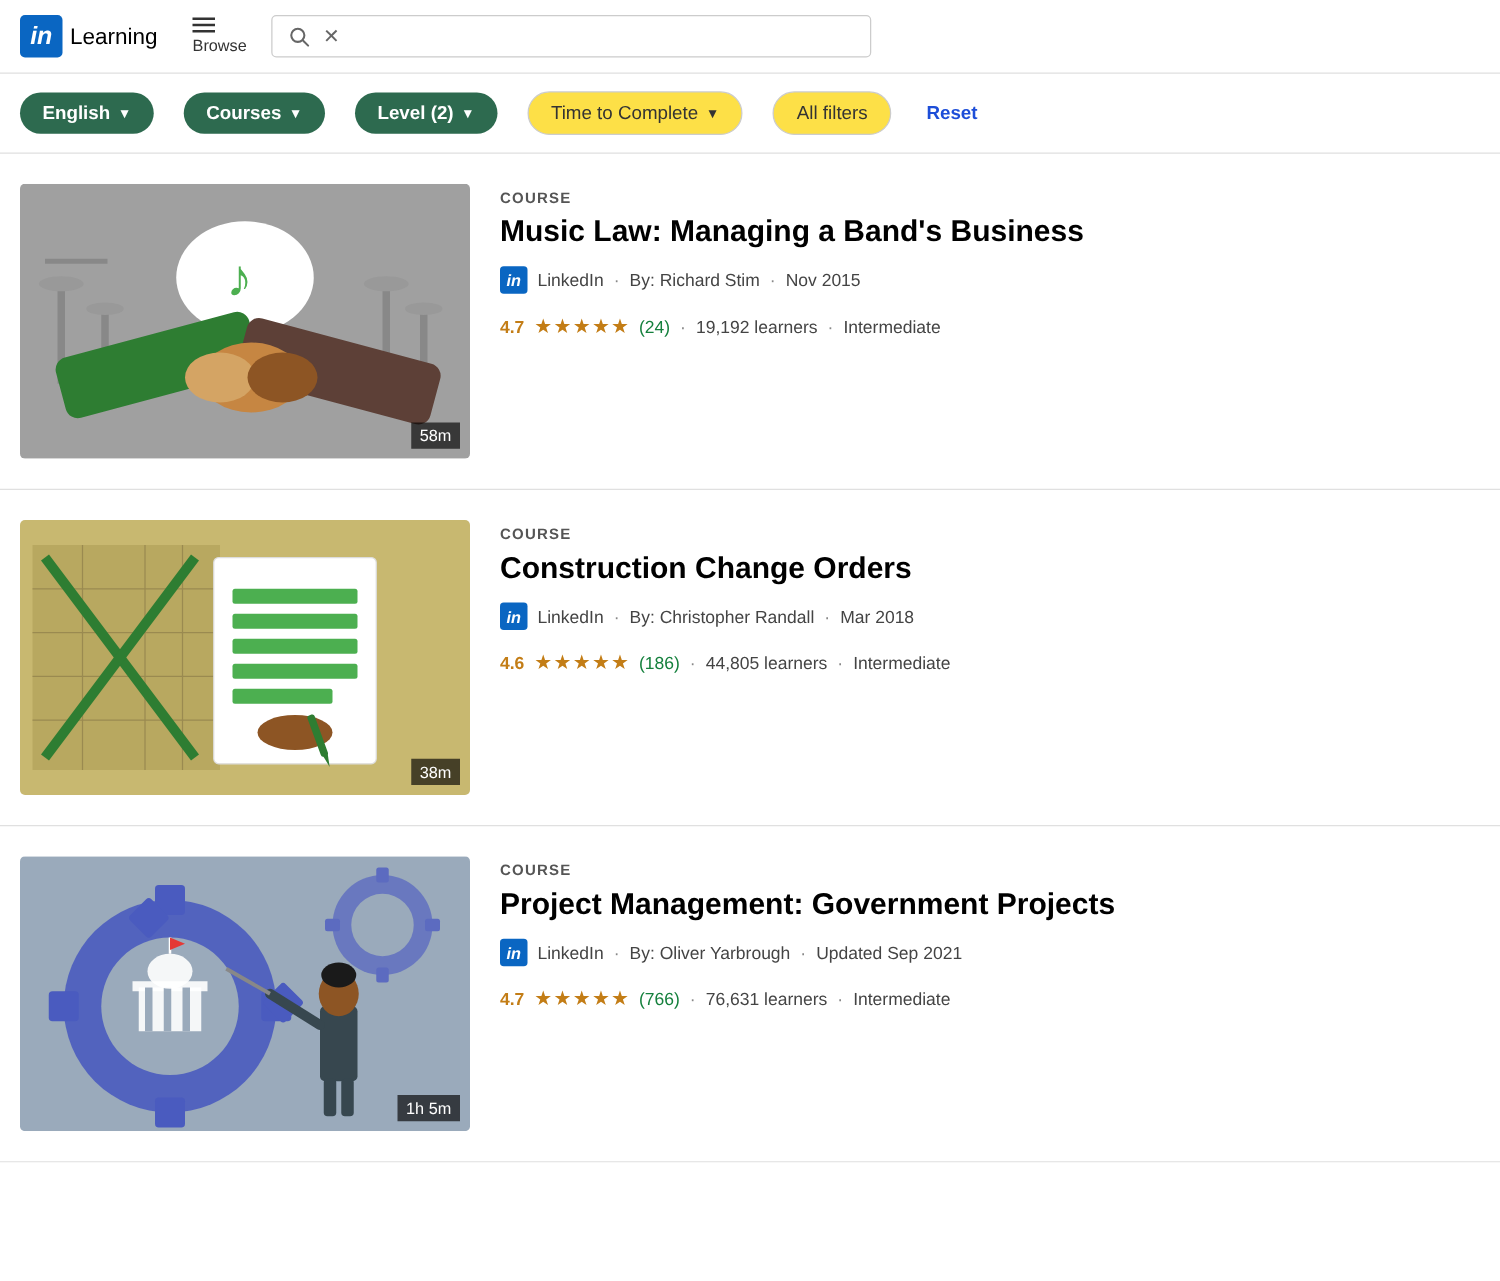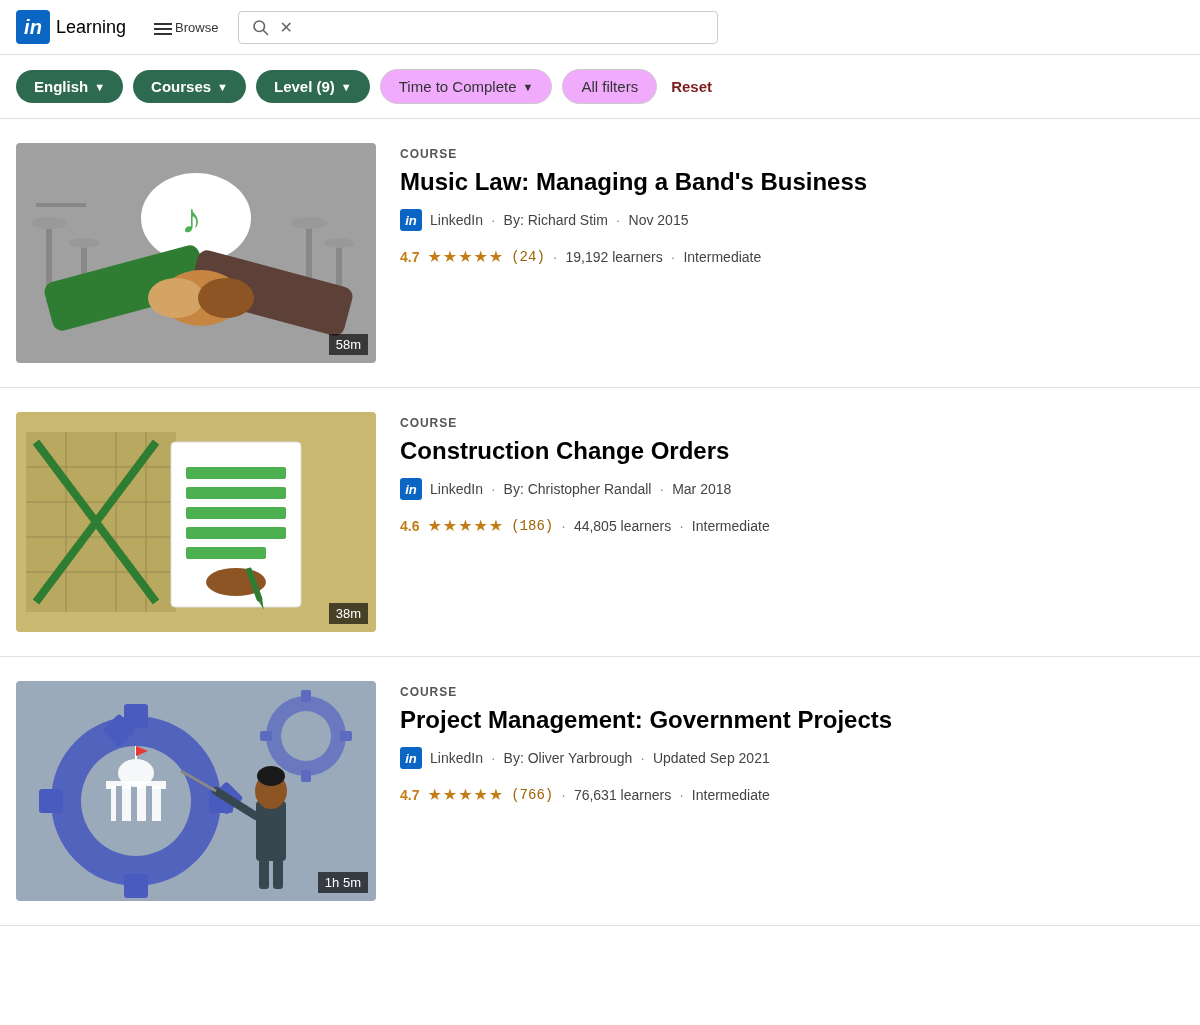--- a/index.html
+++ b/index.html
@@ -32,22 +32,22 @@
       font-size: 20px;
       font-style: italic;
     }
     .learning-text {
       font-size: 18px;
       color: #000;
       font-weight: 400;
     }
     .browse-btn {
       display: flex;
-      flex-direction: row;
-      align-items: flex-end;
+      flex-direction: column;
+      align-items: flex-start;
       gap: 3px;
       background: none;
       border: none;
       cursor: pointer;
       padding: 4px 8px;
       font-size: 13px;
       color: #333;
     }
     .browse-lines {
       display: flex;
@@ -87,59 +87,59 @@
       font-size: 16px;
       color: #666;
       padding: 0 2px;
     }
 
     
     .filter-bar {
       display: flex;
       align-items: center;
       padding: 14px 16px;
-      gap: 10px;
+      gap: 24px;
       border-bottom: 1px solid #e0e0e0;
     }
     .filter-btn-filled {
       background: #2D6A4F;
       color: white;
       border: none;
       border-radius: 20px;
       padding: 8px 18px;
       font-size: 15px;
       font-weight: 600;
       cursor: pointer;
       display: flex;
       align-items: center;
       gap: 6px;
     }
     .filter-btn-filled .arrow {
       font-size: 11px;
     }
     .filter-btn-outline {
-      background: #f0abfc;
+      background: #fde047;
       color: #333;
       border: 1.5px solid #ccc;
       border-radius: 20px;
       padding: 8px 18px;
       font-size: 15px;
       font-weight: 400;
       cursor: pointer;
       display: flex;
       align-items: center;
       gap: 6px;
     }
     .filter-btn-outline .arrow {
       font-size: 11px;
     }
     .reset-btn {
       background: none;
       border: none;
-      color: #7f1d1d;
+      color: #1d4ed8;
       font-size: 15px;
       font-weight: 600;
       cursor: pointer;
       margin-left: 4px;
     }
 
     
     .course-list {
       padding: 0;
     }
@@ -230,22 +230,21 @@
     }
     .star {
       color: #c37d16;
       font-size: 16px;
     }
     .star-half {
       color: #c37d16;
       font-size: 16px;
     }
     .reviews {
-      color: #a16207;
-      font-family: Liberation Mono, monospace;
+      color: #15803d;
     }
 
     
     .thumb-svg {
       width: 100%;
       height: 100%;
     }
   </style>
 </head>
 <body>
@@ -275,21 +274,21 @@
 <div class="filter-bar">
   <button class="filter-btn-filled">
     <span>English</span>
     <span class="arrow">▼</span>
   </button>
   <button class="filter-btn-filled">
     <span>Courses</span>
     <span class="arrow">▼</span>
   </button>
   <button class="filter-btn-filled">
-    <span>Level (9)</span>
+    <span>Level (2)</span>
     <span class="arrow">▼</span>
   </button>
   <button class="filter-btn-outline">
     <span>Time to Complete</span>
     <span class="arrow">▼</span>
   </button>
   <button class="filter-btn-outline">
     <span>All filters</span>
   </button>
   <button class="reset-btn">

